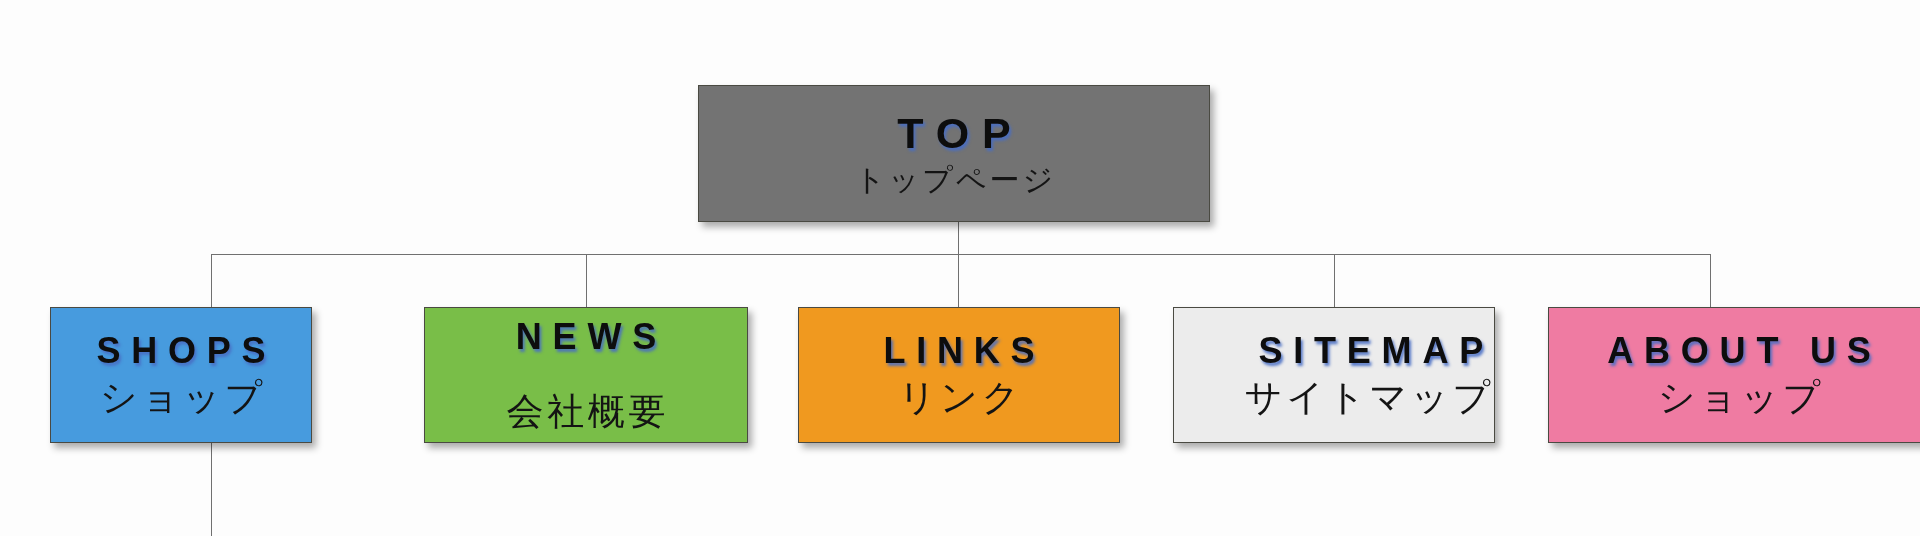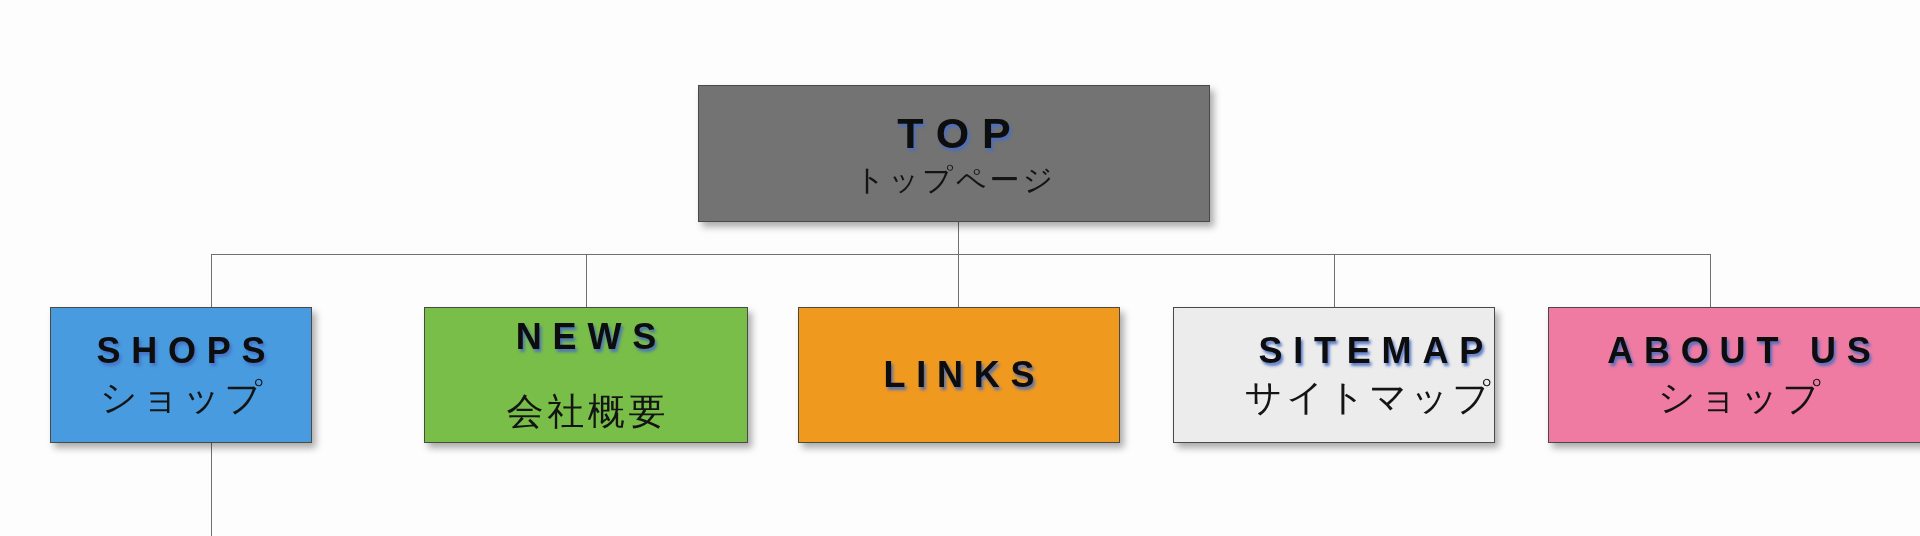--- a/index.html
+++ b/index.html
@@ -103,20 +103,21 @@
     <div class="label-jp">ショップ</div>
   </div>
 
   <div class="node child node-news" style="background: rgb(121, 190, 72);">
     <div class="label-en">NEWS</div>
     <div class="label-jp">会社概要</div>
   </div>
 
   <div class="node child node-links" style="background: rgb(240, 153, 31);">
     <div class="label-en">LINKS</div>
+    <div class="label-jp">リンク</div>
   </div>
 
   <div class="node child node-sitemap" style="background: rgb(236, 236, 236); align-items: flex-end;">
     <div class="label-en">SITEMAP</div>
     <div class="label-jp">サイトマップ</div>
   </div>
 
   <div class="node child node-about" style="background: rgb(239, 123, 162);">
     <div class="label-en">ABOUT US</div>
     <div class="label-jp">ショップ</div>

